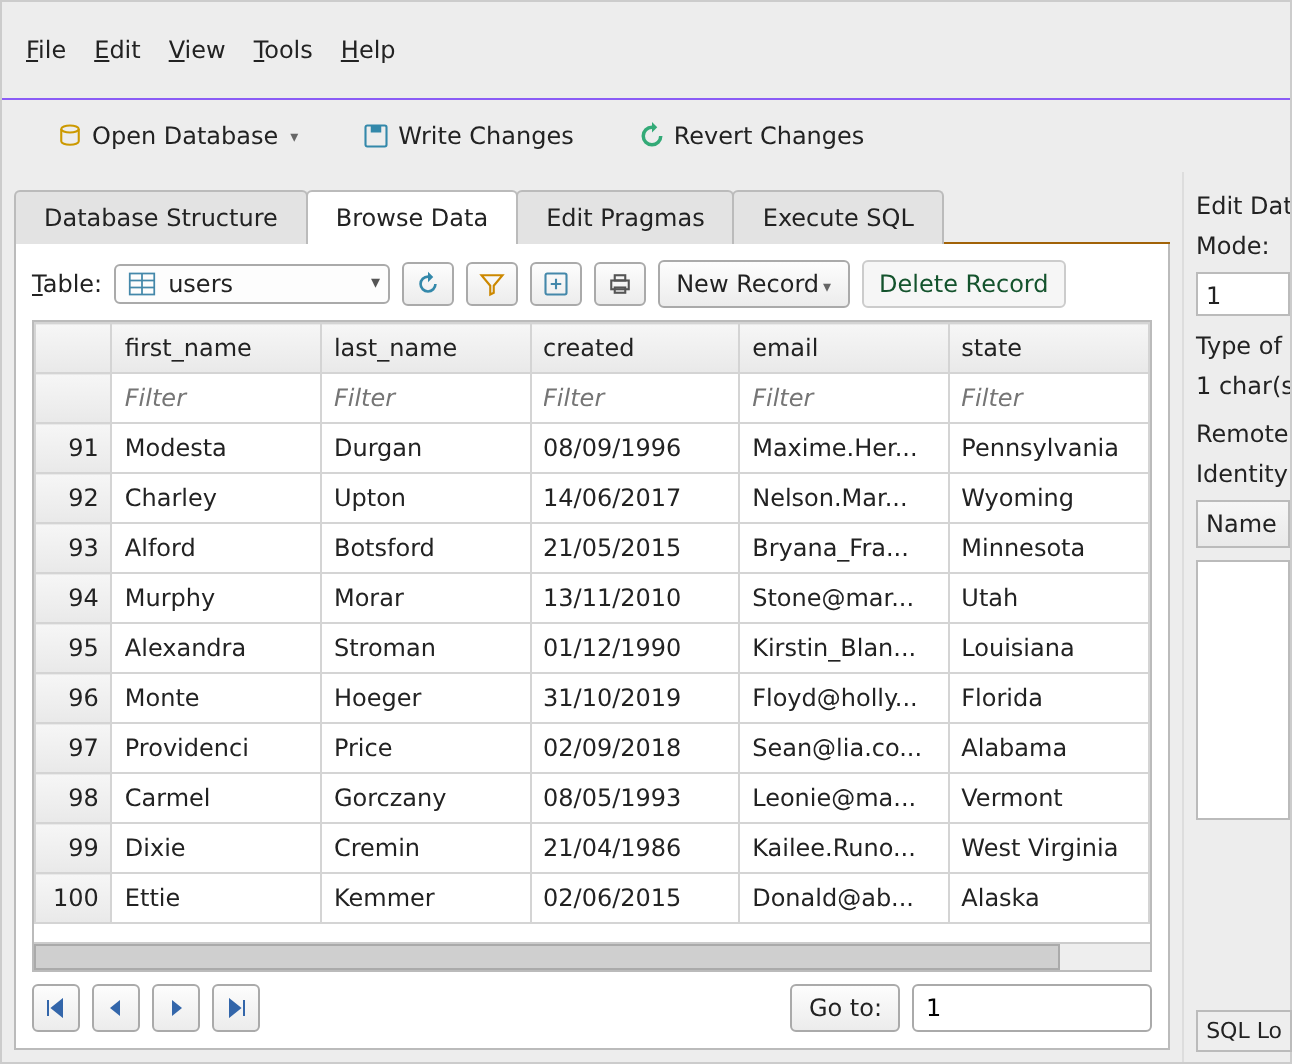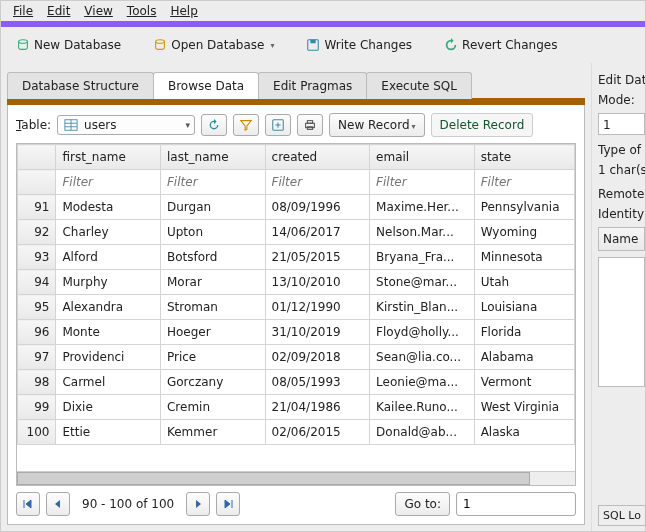--- a/index.html
+++ b/index.html
@@ -1,32 +1,32 @@
 <!DOCTYPE html>
 <html><head>
 <meta charset="utf-8">
 <style>
 * { box-sizing: border-box; margin: 0; padding: 0; font-family: "DejaVu Sans", "Liberation Sans", Arial, sans-serif; font-size: 12px; }
 body { background: #f0f0f0; width: 646px; height: 532px; overflow: hidden; color: #222; }
 .window { background: #ededed; height: 100%; display: flex; flex-direction: column; border: 1px solid #ccc; }
-.menubar { display: flex; gap: 2px; padding: 0 6px; background: #ededed; border-bottom: 6px solid #8b5cf6; text-decoration: underline; }
+.menubar { display: flex; gap: 2px; padding: 14px 6px; background: #ededed; border-bottom: 1px solid #8b5cf6; }
 .menubar span { padding: 3px 6px; cursor: default; }
 .menubar span u { text-decoration: underline; }
 .toolbar { display: flex; gap: 6px; padding: 6px 8px; align-items: center; background: #ededed; }
 .tbtn { display: flex; align-items: center; gap: 4px; padding: 4px 6px; border: 1px solid transparent; border-radius: 3px; cursor: default; }
 .tbtn svg { width: 14px; height: 14px; }
 .sep { width: 6px; }
 .drop-arrow { font-size: 8px; color: #666; margin-left: 2px; }
 .main-area { display: flex; flex: 1; overflow: hidden; }
 .left-panel { flex: 1; padding: 4px 6px 6px 6px; display: flex; flex-direction: column; overflow: hidden; }
 .right-panel { width: 54px; padding: 6px 0 6px 6px; overflow: hidden; white-space: nowrap; background: #ededed; border-left: 1px solid #ddd; }
 .right-panel .lbl { margin: 4px 0 6px 0; }
 .right-panel .box { background: #fff; border: 1px solid #bbb; padding: 4px; margin-bottom: 8px; height: 22px; overflow: hidden; }
 .right-panel .namebox { height: 130px; }
-.tabs { display: flex; align-items: flex-end; border-bottom: 7px solid #a16207; margin-top: 4px; }
+.tabs { display: flex; align-items: flex-end; border-bottom: 1px solid #a16207; margin-top: 4px; }
 .tab { padding: 6px 14px; border: 1px solid #bbb; border-bottom: none; margin-right: -1px; background: #e3e3e3; border-radius: 3px 3px 0 0; position: relative; top: 1px; cursor: default; }
 .tab.active { background: #fff; z-index: 2; }
 .tab-content { background: #fff; border: 1px solid #bbb; border-top: none; flex: 1; display: flex; flex-direction: column; padding: 8px; overflow: hidden; }
 .controls-row { display: flex; align-items: center; gap: 6px; margin-bottom: 6px; }
 .controls-row label u { text-decoration: underline; }
 .combo { display: flex; align-items: center; gap: 6px; border: 1px solid #aaa; background: #fdfdfd; padding: 2px 4px 2px 6px; border-radius: 3px; width: 138px; }
 .combo svg { width: 14px; height: 14px; }
 .combo .arrow { margin-left: auto; font-size: 9px; color: #555; }
 .iconbtn { border: 1px solid #aaa; background: linear-gradient(#fdfdfd,#ececec); padding: 3px 5px; border-radius: 3px; display: flex; align-items: center; justify-content: center; cursor: default; }
 .iconbtn svg { width: 14px; height: 14px; }
@@ -61,27 +61,20 @@
 <div class="window">
   <div class="menubar">
     <span><u>F</u>ile</span>
     <span><u>E</u>dit</span>
     <span><u>V</u>iew</span>
     <span><u>T</u>ools</span>
     <span><u>H</u>elp</span>
   </div>
 
   <div class="toolbar">
-    <div class="tbtn">
-      <svg viewBox="0 0 16 16">
-          <ellipse cx="8" cy="4" rx="5" ry="2" fill="none" stroke="#3a7" stroke-width="1.2"></ellipse>
-          <path d="M3 4v7c0 1.1 2.2 2 5 2s5-.9 5-2V4" fill="none" stroke="#3a7" stroke-width="1.2"></path>
-        </svg>
-      <span>New Database</span>
-    </div>
     <div class="sep"></div>
     <div class="tbtn">
       <svg viewBox="0 0 16 16">
           <ellipse cx="8" cy="4" rx="5" ry="2" fill="none" stroke="#c90" stroke-width="1.2"></ellipse>
           <path d="M3 4v7c0 1.1 2.2 2 5 2s5-.9 5-2V4" fill="none" stroke="#c90" stroke-width="1.2"></path>
         </svg>
       <span>Open Database</span>
       <span class="drop-arrow">▾</span>
     </div>
     <div class="sep"></div>
@@ -193,21 +186,21 @@
                     <td>Alford</td>
                     <td>Botsford</td>
                     <td>21/05/2015</td>
                     <td>Bryana_Fra...</td>
                     <td>Minnesota</td>
                   </tr>
                   <tr>
                     <td class="rownum">94</td>
                     <td>Murphy</td>
                     <td>Morar</td>
-                    <td>13/10/2010</td>
+                    <td>13/11/2010</td>
                     <td>Stone@mar...</td>
                     <td>Utah</td>
                   </tr>
                   <tr>
                     <td class="rownum">95</td>
                     <td>Alexandra</td>
                     <td>Stroman</td>
                     <td>01/12/1990</td>
                     <td>Kirstin_Blan...</td>
                     <td>Louisiana</td>
@@ -264,21 +257,20 @@
           <div class="navbtn">
               <svg viewBox="0 0 10 10">
                 <path d="M1 1v8M8 1L3 5l5 4z" fill="#36a" stroke="#36a"></path>
               </svg>
             </div>
           <div class="navbtn">
               <svg viewBox="0 0 10 10">
                 <path d="M7 1L2 5l5 4z" fill="#36a"></path>
               </svg>
             </div>
-          <span class="range-label">90 - 100 of 100</span>
           <div class="navbtn">
               <svg viewBox="0 0 10 10">
                 <path d="M3 1l5 4-5 4z" fill="#36a"></path>
               </svg>
             </div>
           <div class="navbtn">
               <svg viewBox="0 0 10 10">
                 <path d="M9 1v8M2 1l5 4-5 4z" fill="#36a" stroke="#36a"></path>
               </svg>
             </div>

